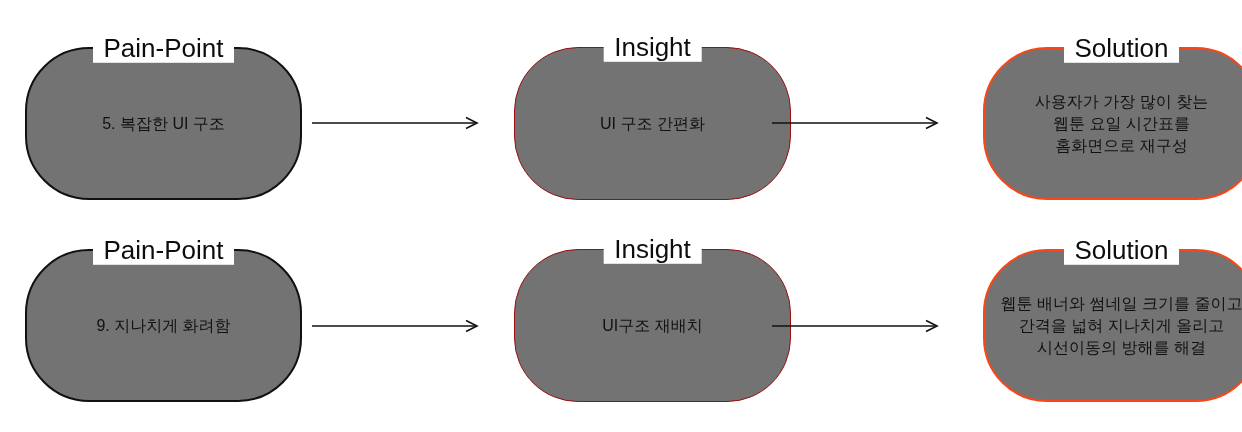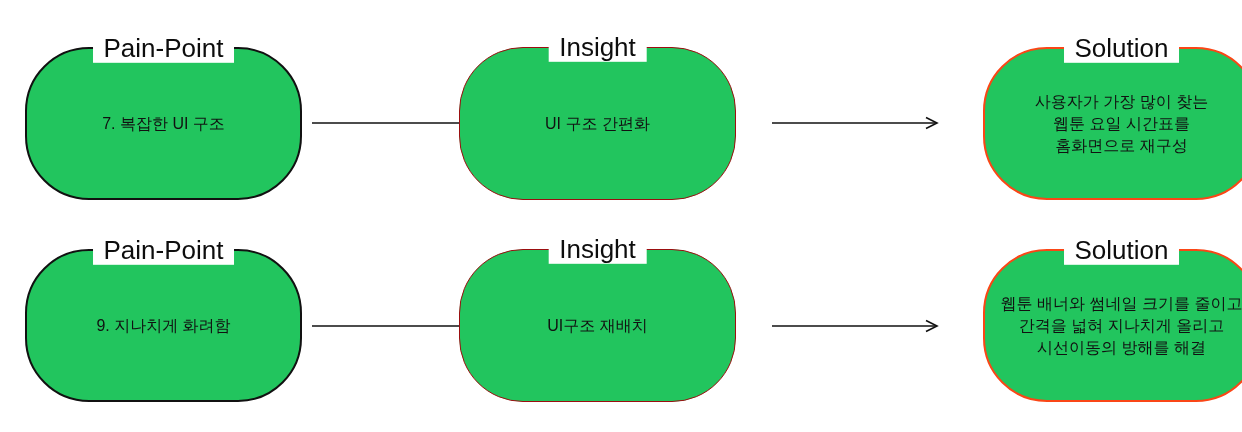--- a/index.html
+++ b/index.html
@@ -9,21 +9,21 @@
     height: 432px;
     background: #ffffff;
     font-family: "Liberation Sans", "DejaVu Sans", sans-serif;
     overflow: hidden;
   }
   .node {
     position: absolute;
     width: 277px;
     height: 153px;
     border-radius: 64px;
-    background: #22c55e;
+    background: #737373;
     box-sizing: border-box;
   }
   .node.pain-point { border: 2px solid var(--pain-point-border, #111111); }
   .node.insight    { border: 1.8px solid var(--insight-border, #9b0e10); }
   .node.solution   { border: 2px solid var(--solution-border, #fa4616); }
 
   .node-title {
     position: absolute;
     top: 0; left: 50%;
     transform: translate(-50%, -54%);
@@ -45,31 +45,31 @@
     line-height: 22px;
     white-space: pre-line;
     color: var(--body-text, #111111);
     padding: 0 4px;
   }
   .arrow {
     position: absolute;
     color: var(--arrow, #111111);
   }
   
-  .c1 { left: 25px; }  .c2 { left: 459px; } .c3 { left: 983px; }
+  .c1 { left: 25px; }  .c2 { left: 514px; } .c3 { left: 983px; }
   .r1 { top: 47px; }   .r2 { top: 249px; }
 </style>
 </head>
 <body>
 
 <div class="canvas">
 
   <div class="node pain-point c1 r1">
     <div class="node-title">Pain-Point</div>
-    <div class="node-body">7. 복잡한 UI 구조</div>
+    <div class="node-body">5. 복잡한 UI 구조</div>
   </div>
 
   <svg class="arrow" style="left:311px; top:114px;" width="168" height="18" viewBox="0 0 168 18">
     <line x1="1" y1="9" x2="165" y2="9" stroke="currentColor" stroke-width="1.6"></line>
     <polyline points="155,3.5 166,9 155,14.5" fill="none" stroke="currentColor" stroke-width="1.6"></polyline>
   </svg>
 
   <div class="node insight c2 r1">
     <div class="node-title">Insight</div>
     <div class="node-body">UI 구조 간편화</div>

